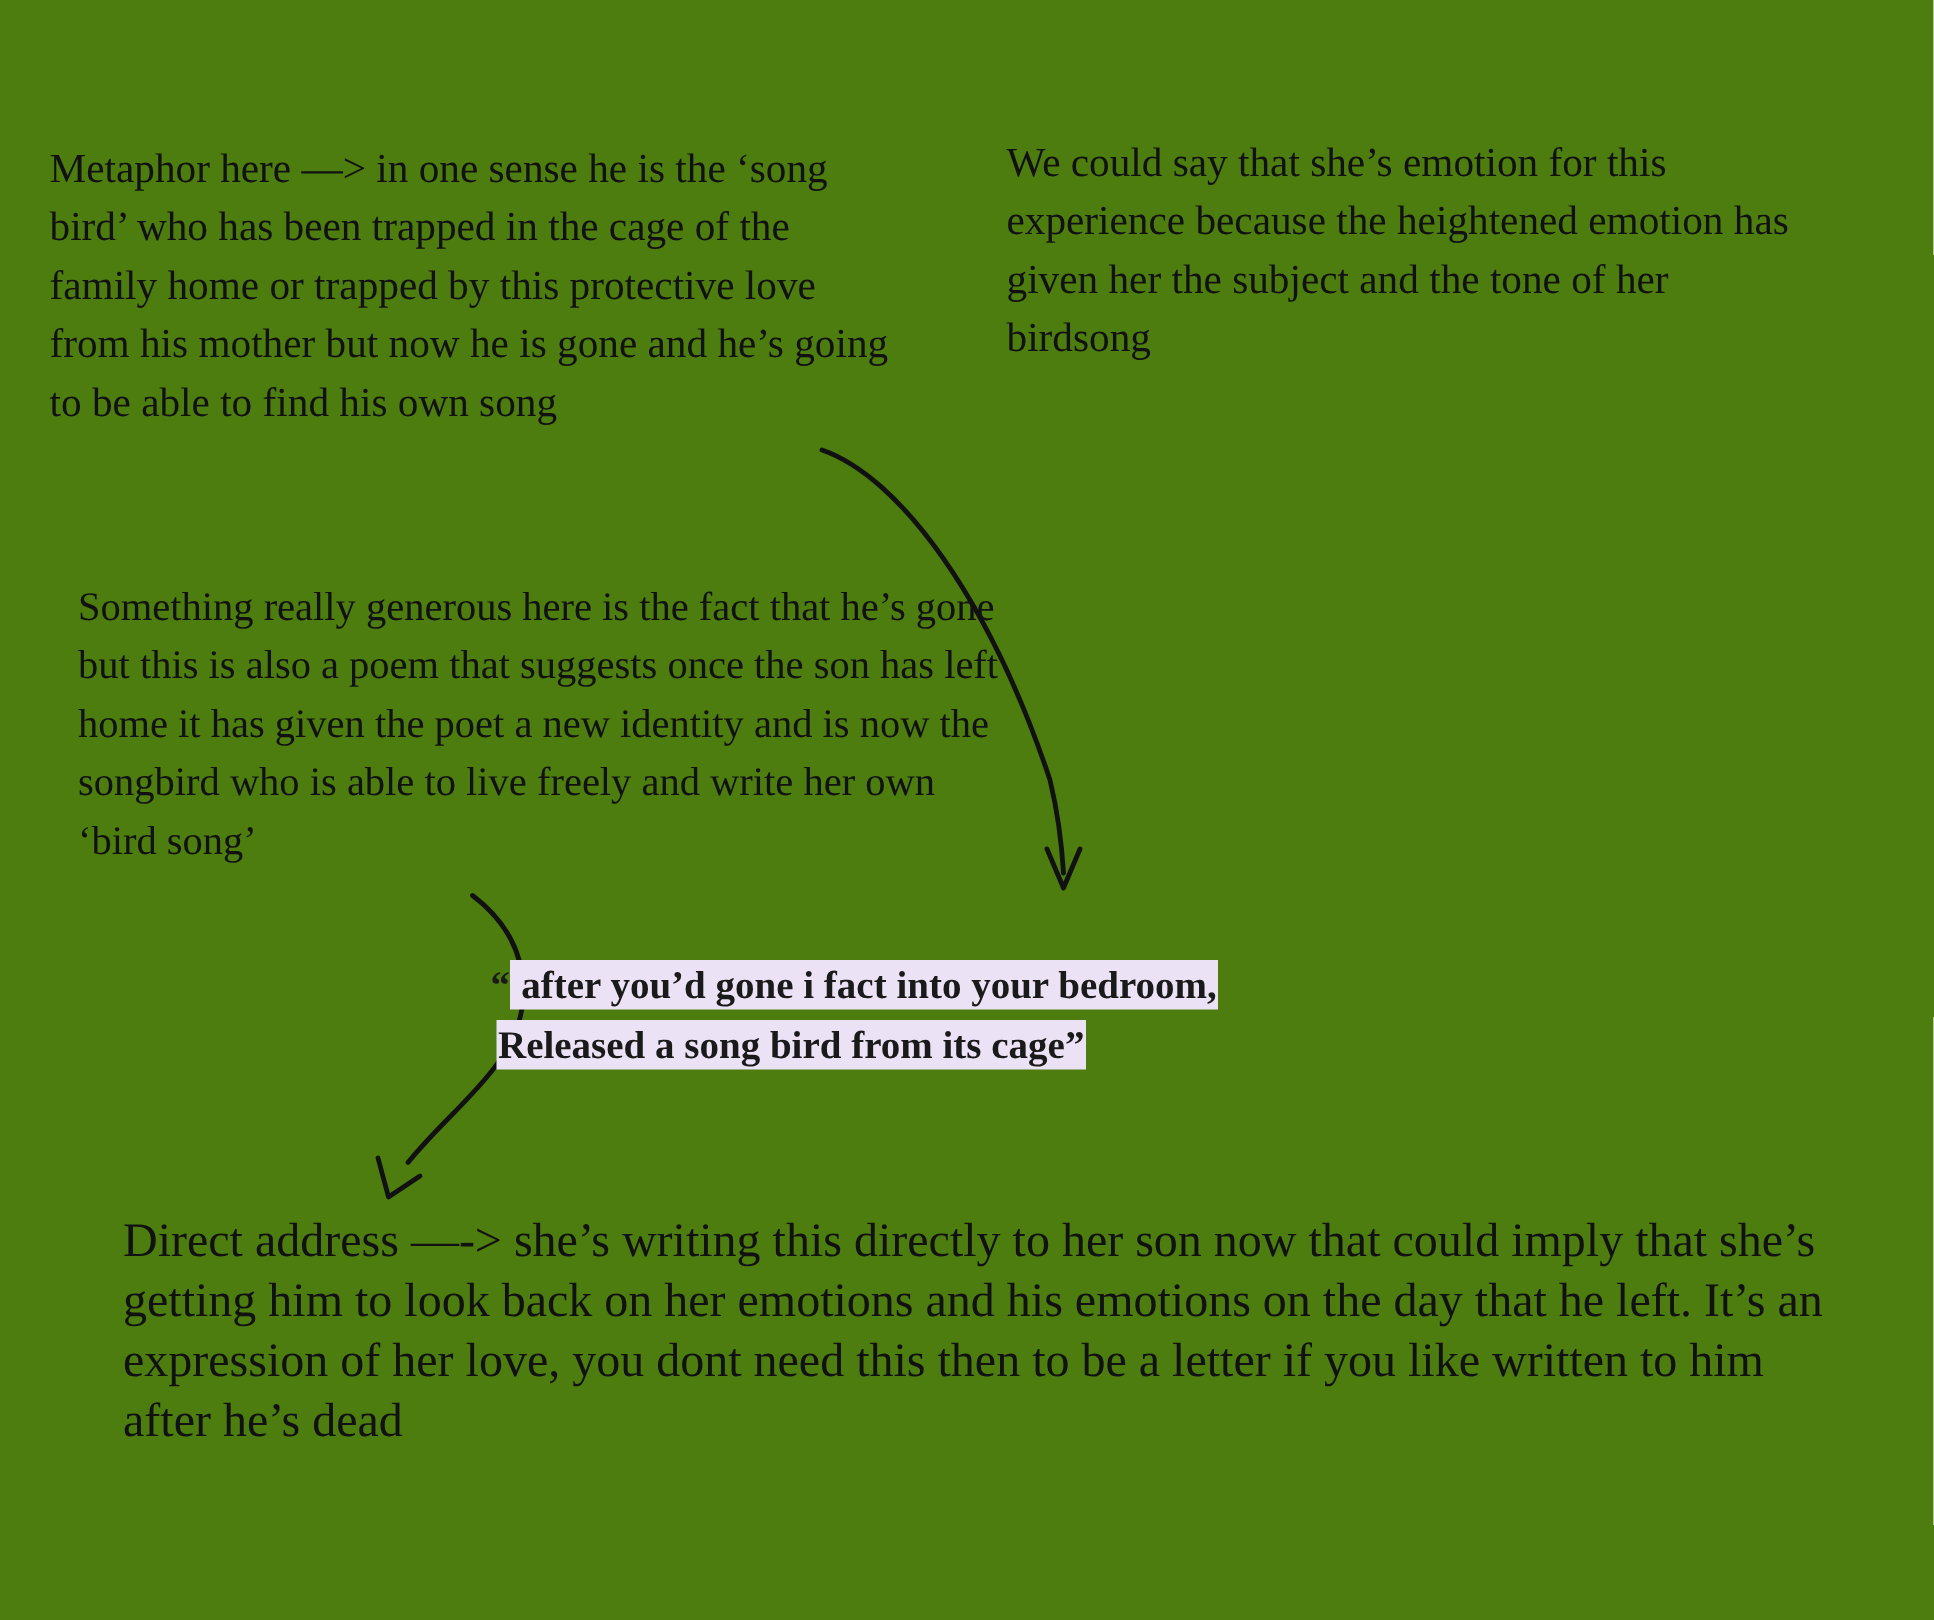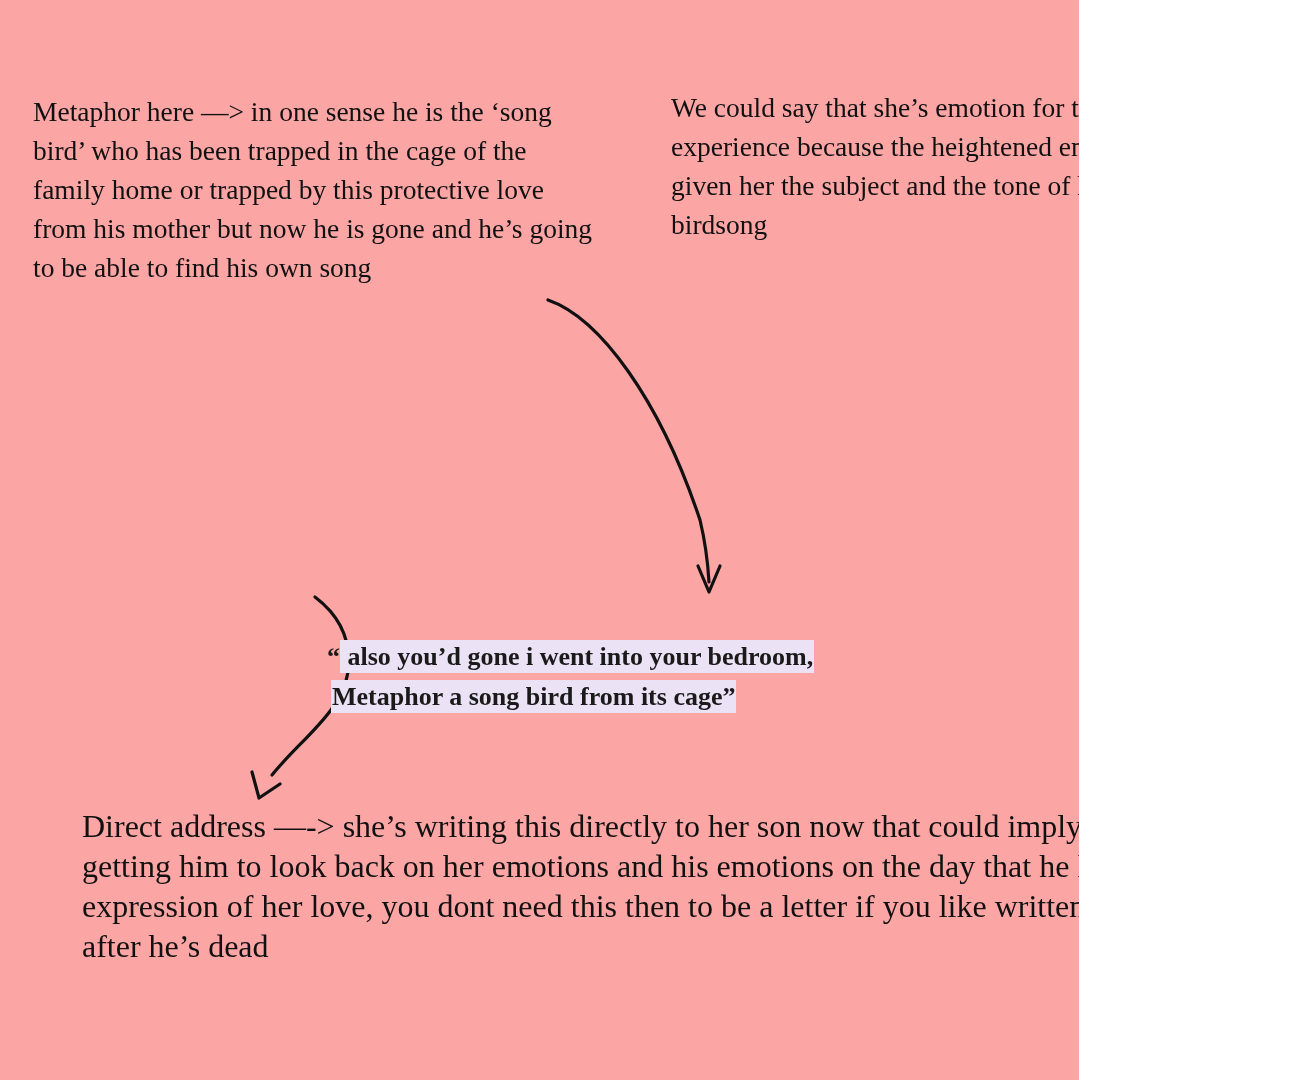--- a/index.html
+++ b/index.html
@@ -6,23 +6,23 @@
     margin: 0;
     padding: 0;
     background: #ffffff;
   }
   body {
     font-family: "Liberation Serif", "DejaVu Serif", serif;
     color: #1a1a1a;
   }
   #page {
     position: relative;
-    width: 1079px;
+    width: 1289px;
     height: 1080px;
-    background: #fca5a5;
+    background: #4d7c0f;
     overflow: hidden;
   }
   .note {
     position: absolute;
     font-family: "Liberation Serif", "DejaVu Serif", serif;
     color: #111111;
     white-space: pre-line;
   }
 
   
@@ -111,21 +111,22 @@
     <path d="M698,566 L709,592 L720,566" fill="none" stroke="#111111" stroke-width="3.2" stroke-linecap="round" stroke-linejoin="round"></path>
 
     <path d="M315,597 C340,616 352,640 348,672 C342,712 300,740 272,775" fill="none" stroke="#111111" stroke-width="3.2" stroke-linecap="round"></path>
     <path d="M252,772 L259,798 L280,784" fill="none" stroke="#111111" stroke-width="3.2" stroke-linecap="round" stroke-linejoin="round"></path>
   </svg>
 
   <div class="note" id="note-metaphor">Metaphor here —&gt; in one sense he is the ‘song bird’ who has been trapped in the cage of the family home or trapped by this protective love from his mother but now he is gone and he’s going to be able to find his own song</div>
 
   <div class="note" id="note-grateful">We could say that she’s emotion for this experience because the heightened emotion has given her the subject and the tone of her birdsong</div>
 
+  <div class="note" id="note-generous">Something really generous here is the fact that he’s gone but this is also a poem that suggests once the son has left home it has given the poet a new identity and is now the songbird who is able to live freely and write her own ‘bird song’</div>
 
   <div id="quote-block">
-    <span id="quote-open">“</span><span class="qline qline-1"> also you’d gone i went into your bedroom,</span>
-    <span class="line2wrap"><span class="qline">Metaphor a song bird from its cage”</span></span>
+    <span id="quote-open">“</span><span class="qline qline-1"> after you’d gone i fact into your bedroom,</span>
+    <span class="line2wrap"><span class="qline">Released a song bird from its cage”</span></span>
   </div>
 
   <div class="note" id="note-direct">Direct address —-&gt; she’s writing this directly to her son now that could imply that she’s getting him to look back on her emotions and his emotions on the day that he left. It’s an expression of her love, you dont need this then to be a letter if you like written to him after he’s dead</div>
 
 </div>
 
 </body></html>

